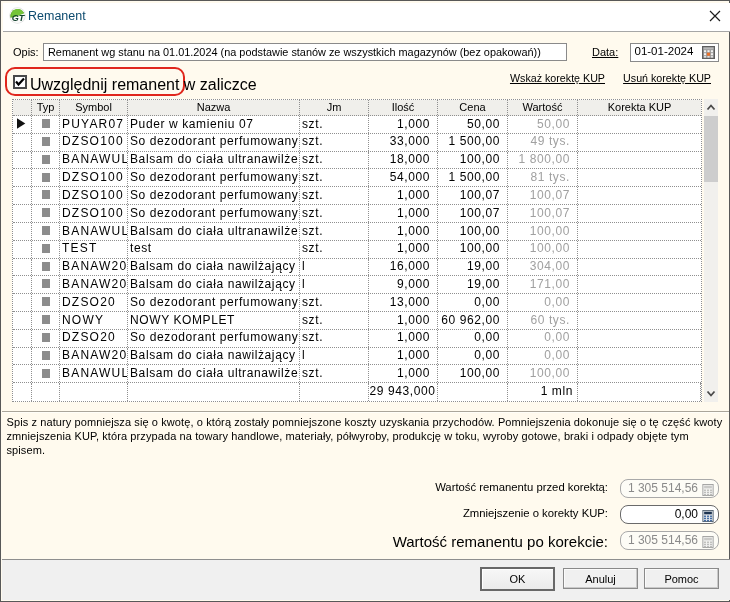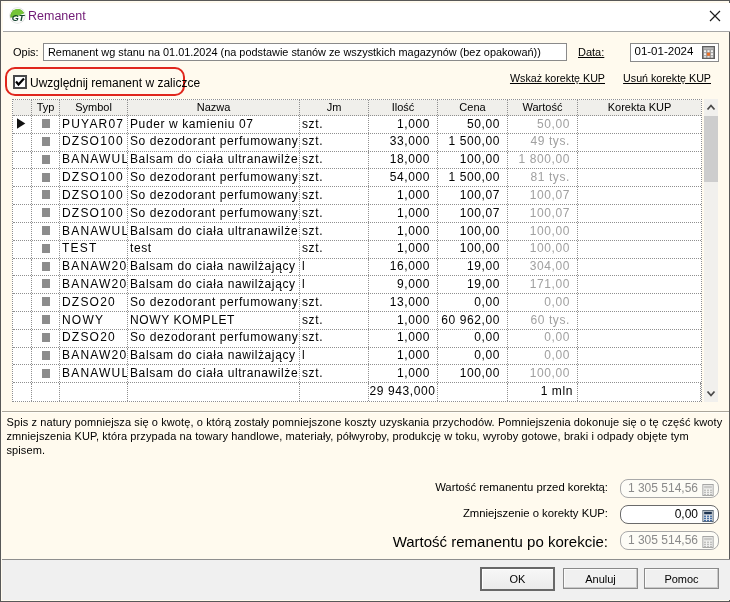--- a/index.html
+++ b/index.html
@@ -1,30 +1,30 @@
 <!DOCTYPE html>
 <html><head><meta charset="utf-8">
 <style>
 * { margin:0; padding:0; box-sizing:border-box; }
 html,body { width:730px; height:602px; overflow:hidden; font-family:"Liberation Sans",sans-serif; }
 #win { position:absolute; left:0; top:0; width:730px; height:602px; background:#fffaee; border:1.5px solid #585858; }
 .abs { position:absolute; }
 #titlebar { left:1.5px; top:1.5px; width:727px; height:29.5px; background:#fff; border-bottom:1px solid #a6a6a6; }
-#title { left:27px; top:7.5px; font-size:12.5px; color:#701a75; }
+#title { left:27px; top:7.5px; font-size:12.5px; color:#0c4a6e; }
 #closex { left:706px; top:7px; }
 .lbl { font-size:11px; color:#000; white-space:nowrap; }
 .field { background:#fff; border:1px solid #8a8a8a; font-size:11px; color:#000; display:flex; align-items:center; white-space:nowrap; overflow:hidden; }
 #opislbl { left:12px; top:45px; }
 #opis { left:42px; top:42px; width:524px; height:18px; padding-left:4px; font-size:10.9px; }
-#datalbl { left:577px; top:45px;text-decoration:underline; }
+#datalbl { left:591px; top:45px;text-decoration:underline; }
 #data { left:629px; top:42px; width:89px; height:19px; padding-left:3.5px; padding-bottom:3px; font-size:11.5px; }
 #calico { left:701px; top:45px; }
 #redbox { left:4px; top:66px; width:180px; height:29px; border:2.5px solid #e0261c; border-radius:10px; }
 #cb { left:12px; top:74px; width:14px; height:14px; border:2px solid #494949; background:#fff; }
-#cblbl { left:29px; top:75px; font-size:12px; }
+#cblbl { left:29px; top:75px; font-size:16px; }
 .link { font-size:10.7px; color:#000; text-decoration:underline; white-space:nowrap; }
 #link1 { right:124px; top:71px; }
 #link2 { right:18px; top:71px; }
 
 #grid { left:11px; top:97.5px; width:690px; height:303px; border:1px dotted #8f8f8f; background:#fff; }
 .tr { display:flex; height:17.82px; border-bottom:1px dotted #8f8f8f; background:#fff; }
 #thead { display:flex; height:16.5px; border-bottom:1px dotted #8f8f8f; background:#f0efeb; }
 #thead .c { justify-content:center; font-size:11px; }
 .c { border-right:1px dotted #8f8f8f; font-size:11px; color:#000; display:flex; align-items:center; white-space:nowrap; overflow:hidden; }
 .tr .c, #totrow .c { font-size:12px; letter-spacing:0.6px; padding-bottom:1.5px; }

